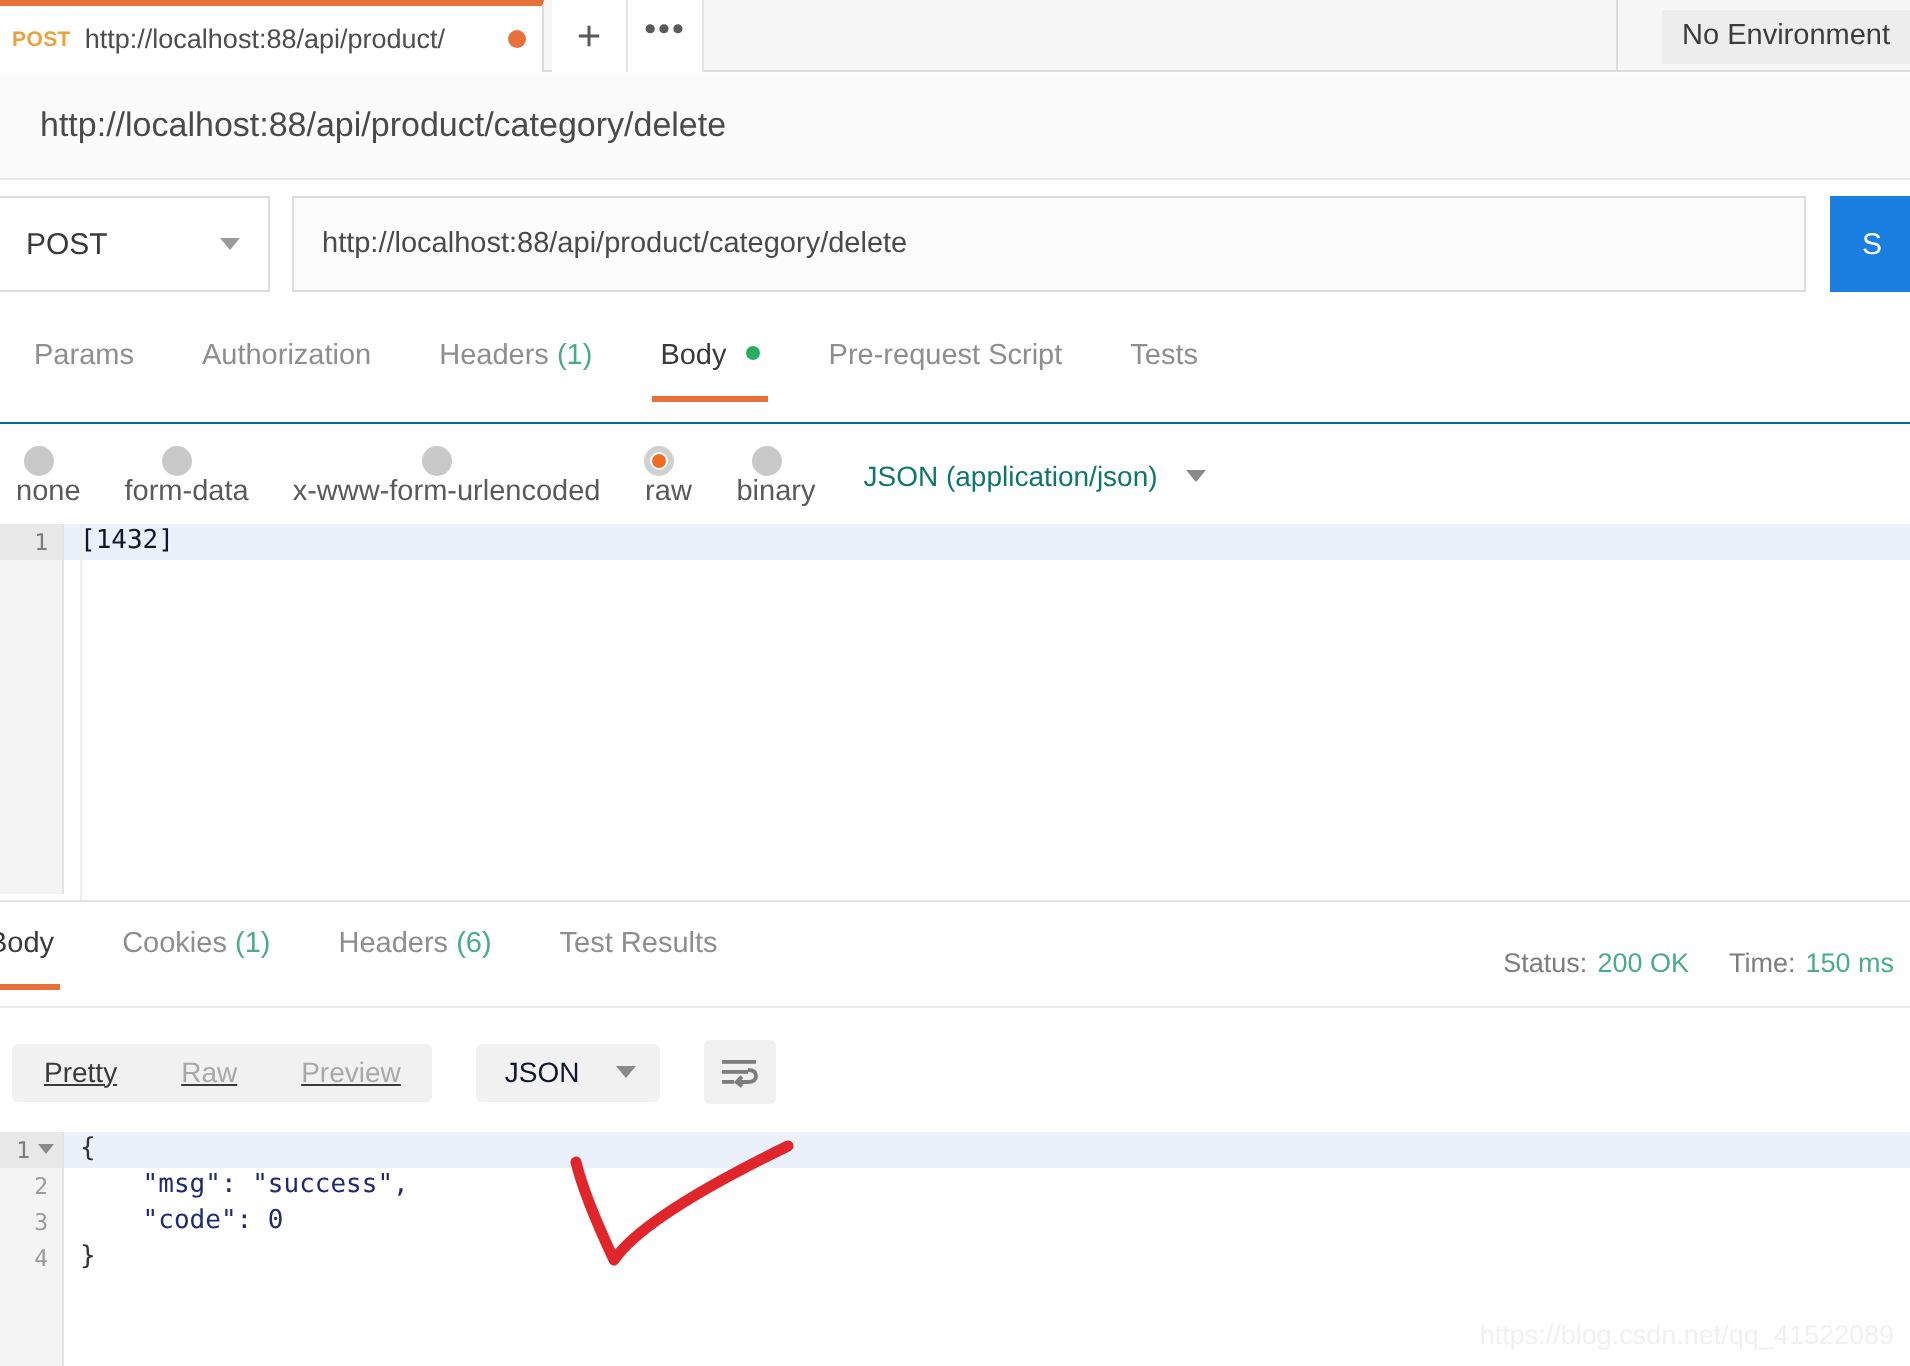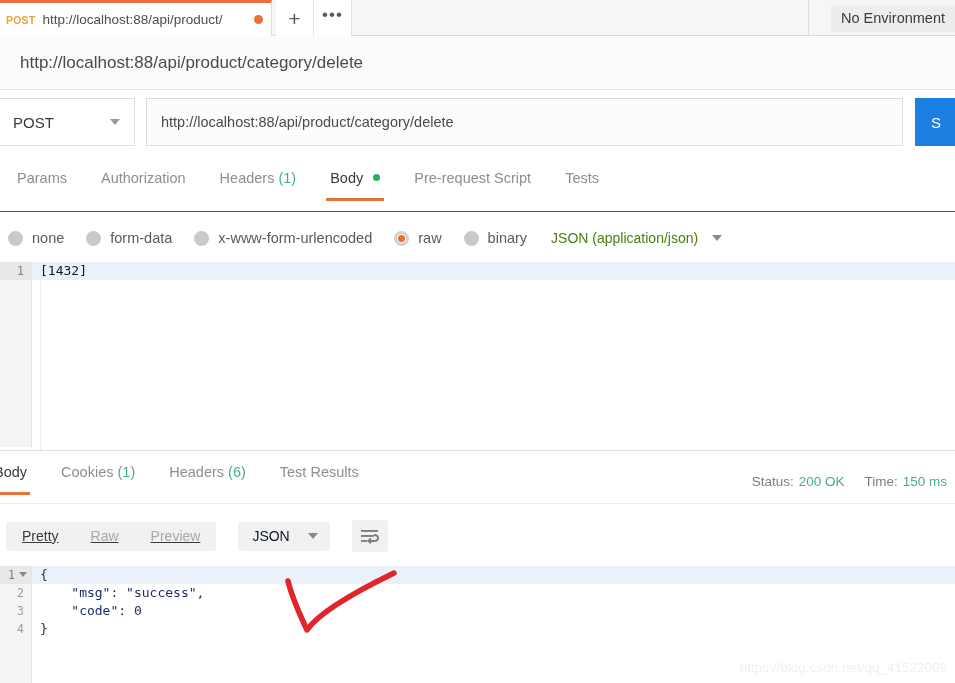--- a/index.html
+++ b/index.html
@@ -202,20 +202,21 @@
     padding-left: 8px;
     box-sizing: border-box;
   }
   .radio-item {
     display: flex;
     align-items: center;
     margin-right: 22px;
     font-size: 14.5px;
     color: #5a5a5a;
     white-space: nowrap;
+    flex-direction: column;
   }
   .radio {
     width: 15px; height: 15px;
     border-radius: 50%;
     background: #c9c9c9;
     margin-right: 9px;
     flex: none;
     box-sizing: border-box;
   }
   .radio.checked {
@@ -226,21 +227,21 @@
   .radio.checked:after {
     content: "";
     position: absolute;
     left: 1px; top: 1px;
     width: 7px; height: 7px;
     border-radius: 50%;
     background: #ef6c23;
   }
   .json-type {
     font-size: 14px;
-    color: #4d7c0f;
+    color: #0f766e;
     margin-left: 2px;
     margin-right: 14px;
   }
   .caret-sm {
     width: 0; height: 0;
     border-left: 5px solid transparent;
     border-right: 5px solid transparent;
     border-top: 6px solid #8a8a8a;
   }
 

